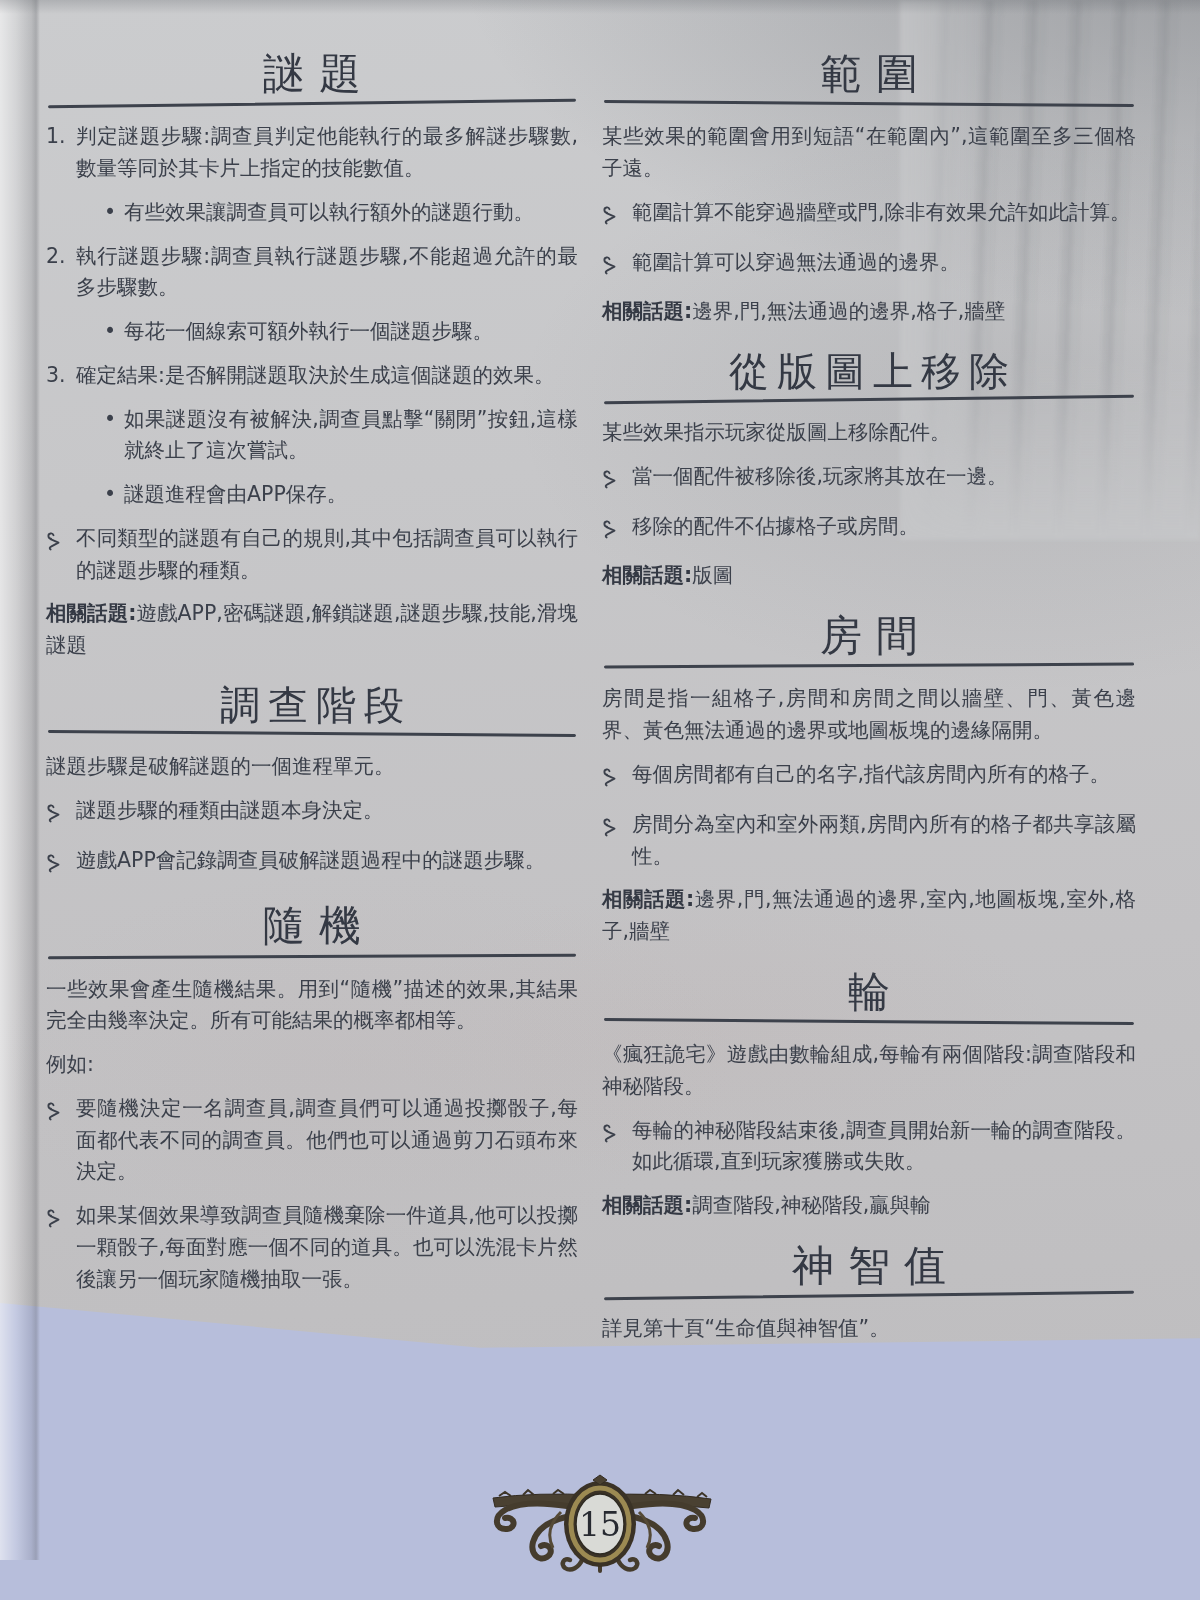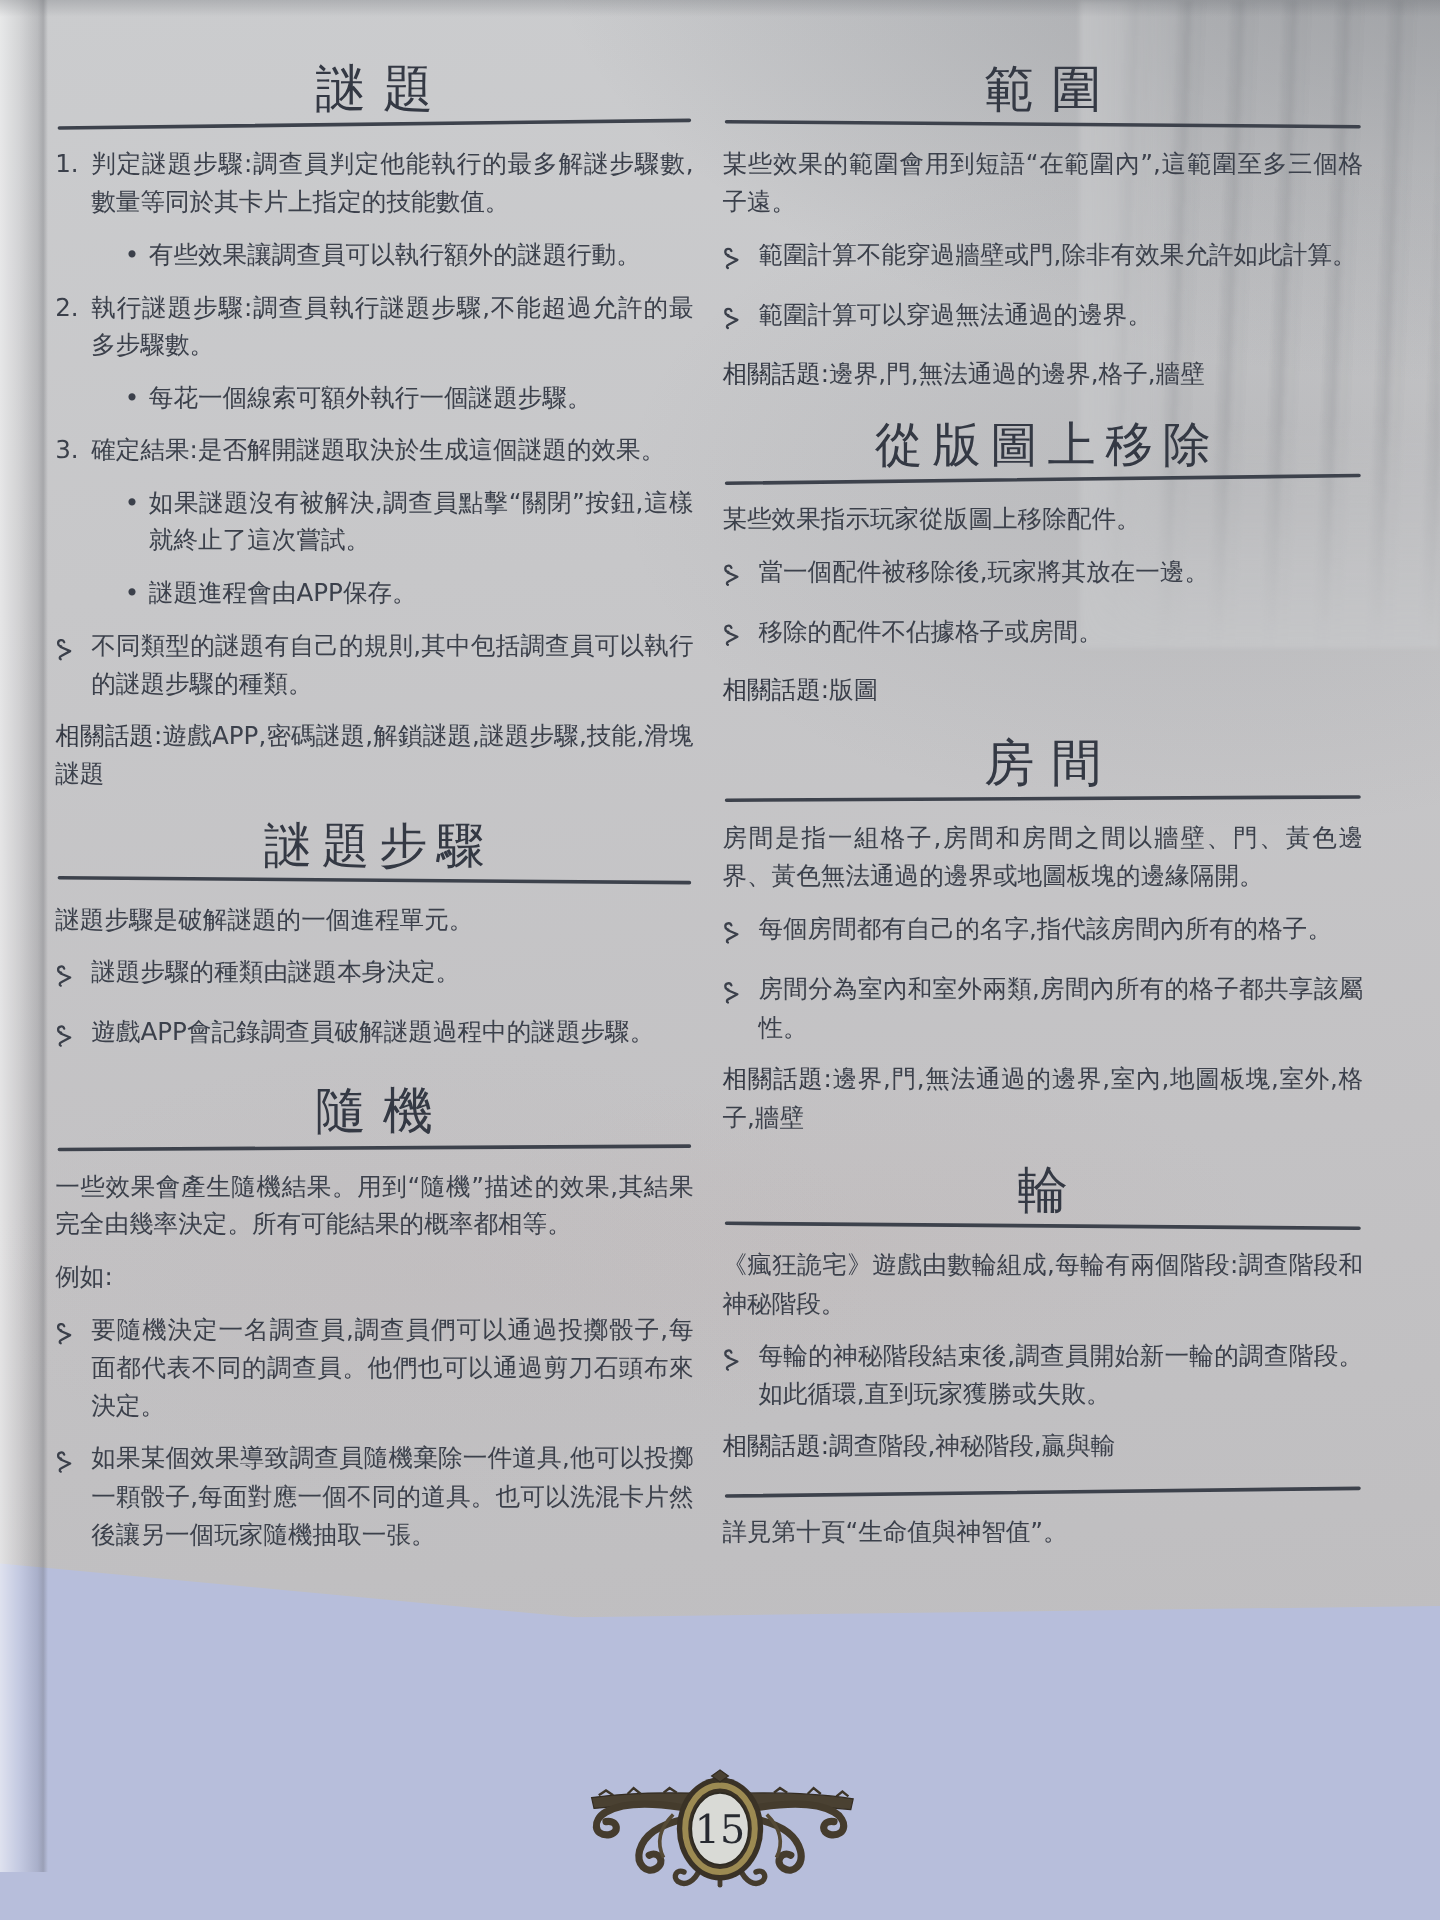--- a/index.html
+++ b/index.html
@@ -81,21 +81,21 @@
   }
   .sub-bullet::before {
     content:"•"; position:absolute; left:58px; top:0; color:#3b404b;
   }
 
   .arrow-item { display:flex; margin:2px 0 12px; font-size:20.5px; line-height:1.55; }
   .arrow-item .ai { flex:0 0 30px; padding-top:6px; }
   .arrow-item .txt { flex:1; text-align:justify; }
 
   .related { margin:2px 0 12px; font-size:20.5px; line-height:1.55; text-align:justify; }
-  .related b { font-weight:normal; color:#343944; }
+  .related b { font-weight:bold; color:#343944; }
 
   
   .emblem {
     position:absolute; left:50%; top:1472px; transform:translateX(-50%);
     width:250px; height:104px;
   }
   .hidden-defs { position:absolute; width:0; height:0; overflow:hidden; }
 </style>
 </head>
 <body>
@@ -148,21 +148,21 @@
         </span>
         <span class="txt">不同類型的謎題有自己的規則,其中包括調查員可以執行的謎題步驟的種類。</span>
       </div>
 
       <p class="related">
         <b>相關話題:</b><span>遊戲APP,密碼謎題,解鎖謎題,謎題步驟,技能,滑塊謎題</span>
       </p>
     </div>
 
     <div class="section">
-      <h2 class="sec-title long">謎題步驟</h2>
+      <h2 class="sec-title long">調查階段</h2>
       <div class="rule rot-b"></div>
       <p class="para">謎題步驟是破解謎題的一個進程單元。</p>
 
       <div class="arrow-item">
         <span class="ai">
           <svg width="16" height="19" viewBox="0 0 16 19">
               <use href="#arrow-glyph"></use>
             </svg>
         </span>
         <span class="txt">謎題步驟的種類由謎題本身決定。</span>
@@ -298,20 +298,21 @@
         </span>
         <span class="txt">每輪的神秘階段結束後,調查員開始新一輪的調查階段。如此循環,直到玩家獲勝或失敗。</span>
       </div>
 
       <p class="related">
         <b>相關話題:</b><span>調查階段,神秘階段,贏與輸</span>
       </p>
     </div>
 
     <div class="section">
+      <h2 class="sec-title">神智值</h2>
       <div class="rule rot-a"></div>
       <p class="para">詳見第十頁“生命值與神智值”。</p>
     </div>
   </div>
 
   <div class="emblem">
     <svg width="250" height="104" viewBox="0 0 250 104">
 
       <g>
         <path d="M18,26 Q60,20 122,23 Q190,20 236,27 L234,36 Q188,31 125,33 Q62,31 20,35 Z" fill="#4a4132" stroke="#332c22" stroke-width="1"></path>

